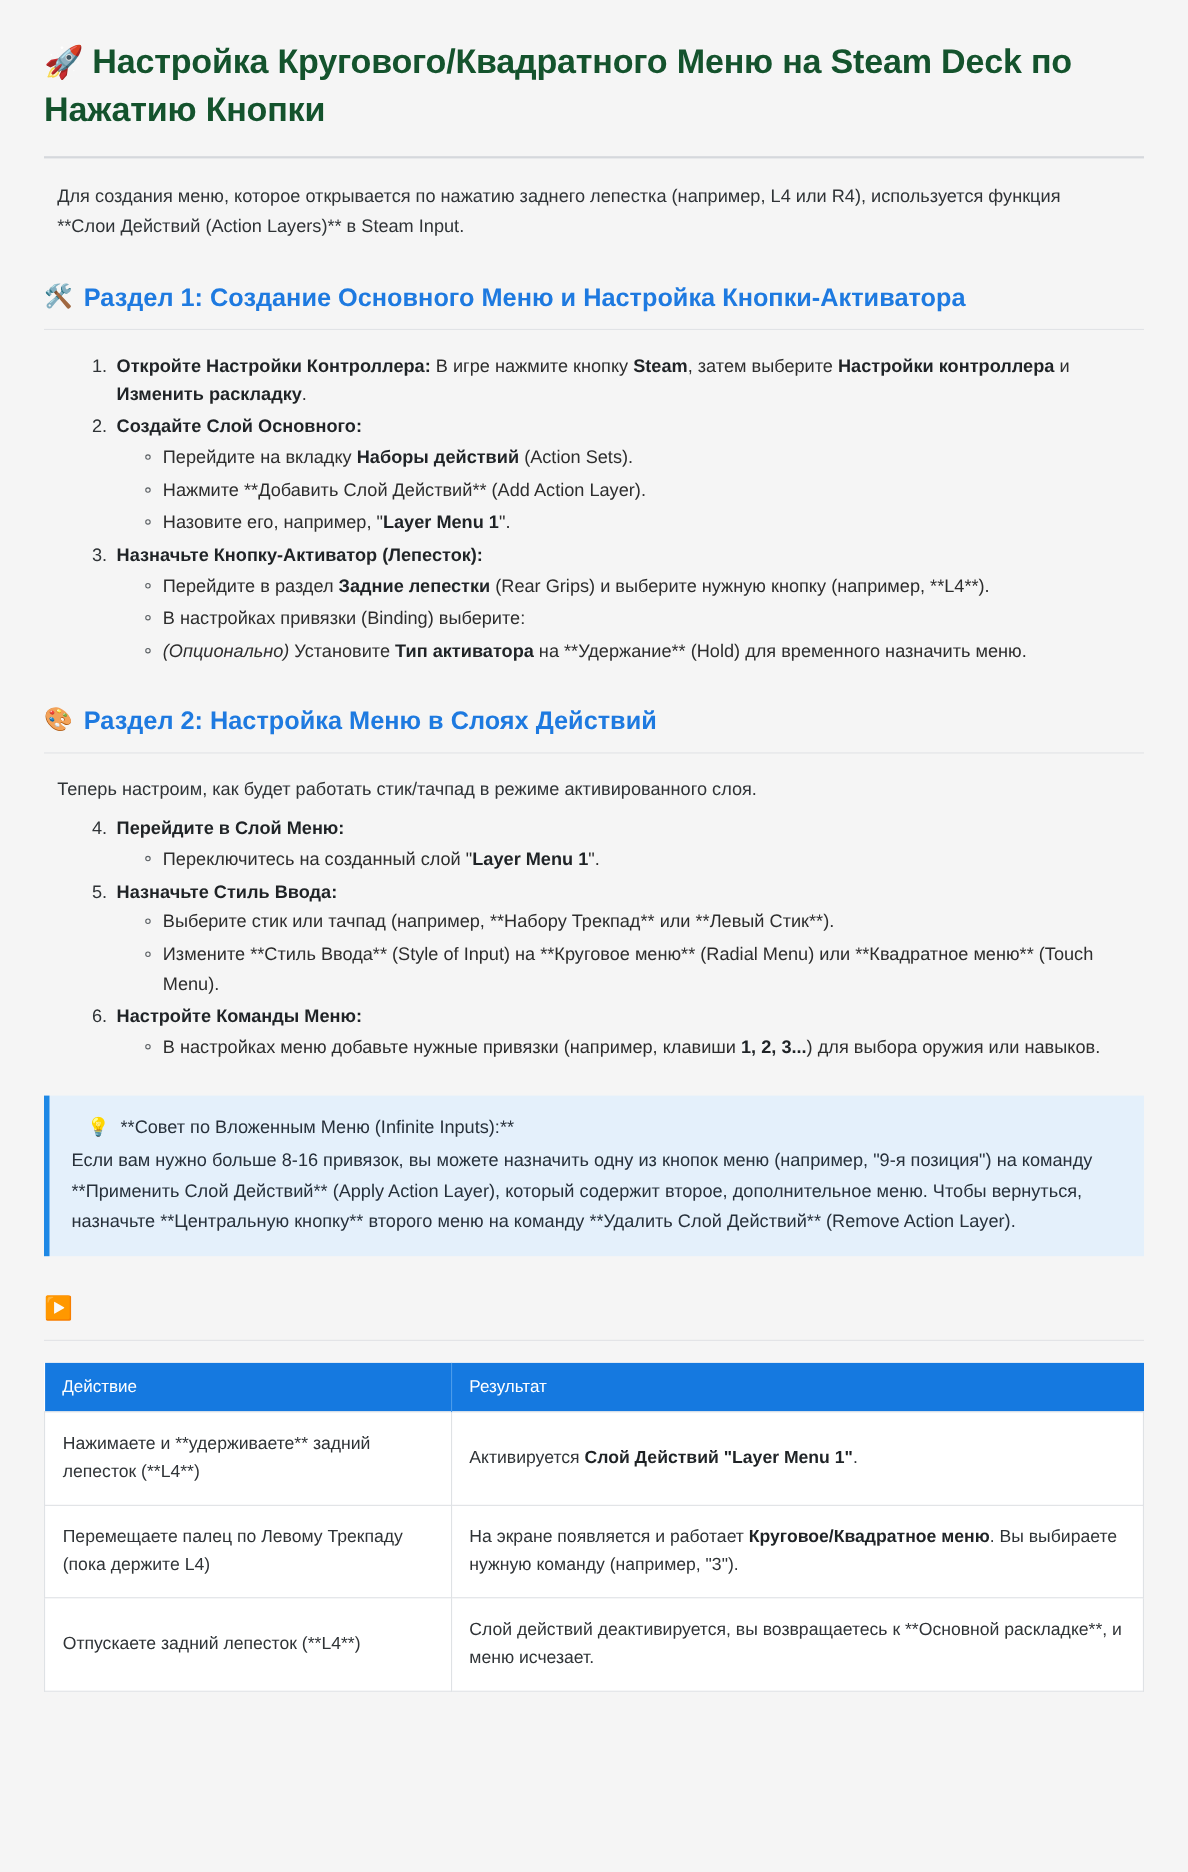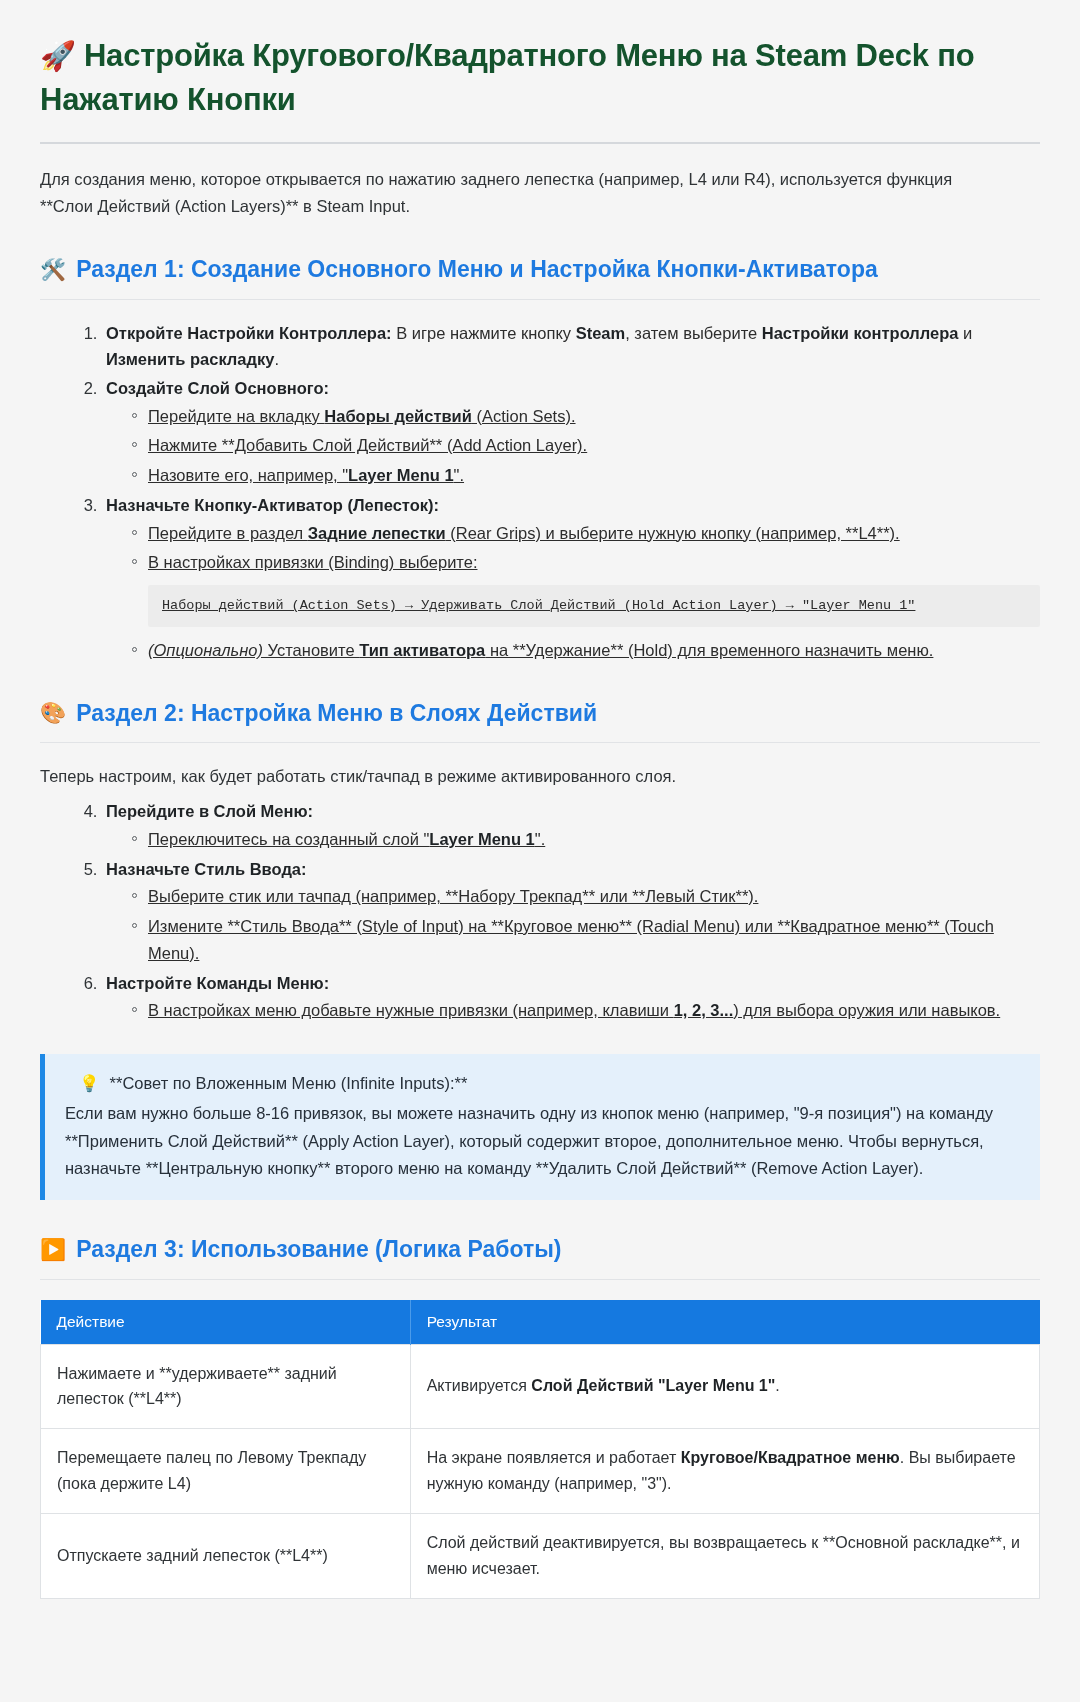--- a/index.html
+++ b/index.html
@@ -32,21 +32,21 @@
   .title-rule {
     border: 0;
     border-top: 2px solid #d5d8dc;
     margin: 20px 0 22px 0;
   }
 
   
   p.para {
     font-size: 16.5px;
     line-height: 1.65;
-    margin: 0 0 8px 0;
+    margin: 0 0 8px 12px;
     color: #2f3336;
     max-width: 920px;
   }
 
   
   h2.section-title {
     font-size: 23px;
     font-weight: bold;
     color: #1e7ae0;
     margin: 34px 0 0 0;
@@ -74,21 +74,20 @@
     padding-left: 4px;
   }
   ol.steps > li::marker { font-weight: normal; color: #2f3336; }
   ol.steps b { font-weight: bold; color: #1f2326; }
   ol.steps i { font-style: italic; }
 
   ul.subitems {
     list-style: none;
     margin: 1px 0 2px 0;
     padding-left: 24px;
-    text-decoration: underline;
   }
   ul.subitems > li {
     position: relative;
     padding-left: 18px;
     margin-bottom: 3px;
     line-height: 1.62;
   }
   ul.subitems > li::before {
     content: "";
     position: absolute;
@@ -195,21 +194,20 @@
         <li><span>Назовите его, например, "</span><b>Layer Menu 1</b><span>".</span></li>
       </ul>
     </li>
 
     <li>
       <b>Назначьте Кнопку-Активатор (Лепесток):</b>
       <ul class="subitems">
         <li><span>Перейдите в раздел </span><b>Задние лепестки</b><span> (Rear Grips) и выберите нужную кнопку (например, **L4**).</span></li>
         <li>
           <span>В настройках привязки (Binding) выберите:</span>
-          <pre class="codeblock">Наборы действий (Action Sets) → Удерживать Слой Действий (Hold Action Layer) → "Layer Menu 1"</pre>
         </li>
         <li><i>(Опционально)</i><span> Установите </span><b>Тип активатора</b><span> на **Удержание** (Hold) для временного назначить меню.</span></li>
       </ul>
     </li>
   </ol>
 
   <h2 class="section-title">
     <span class="emoji">🎨</span>
     <span>Раздел 2: Настройка Меню в Слоях Действий</span>
   </h2>
@@ -244,21 +242,20 @@
   <div class="tip">
     <div class="tip-head">
       <span class="emoji">💡</span>
       <span>**Совет по Вложенным Меню (Infinite Inputs):**</span>
     </div>
     <div class="tip-body">Если вам нужно больше 8-16 привязок, вы можете назначить одну из кнопок меню (например, "9-я позиция") на команду **Применить Слой Действий** (Apply Action Layer), который содержит второе, дополнительное меню. Чтобы вернуться, назначьте **Центральную кнопку** второго меню на команду **Удалить Слой Действий** (Remove Action Layer).</div>
   </div>
 
   <h2 class="section-title">
     <span class="emoji">▶️</span>
-    <span>Раздел 3: Использование (Логика Работы)</span>
   </h2>
   <hr class="section-rule">
 
   <table class="usage">
     <colgroup>
         <col class="c1">
         <col class="c2">
       </colgroup>
     <thead>
       <tr>

